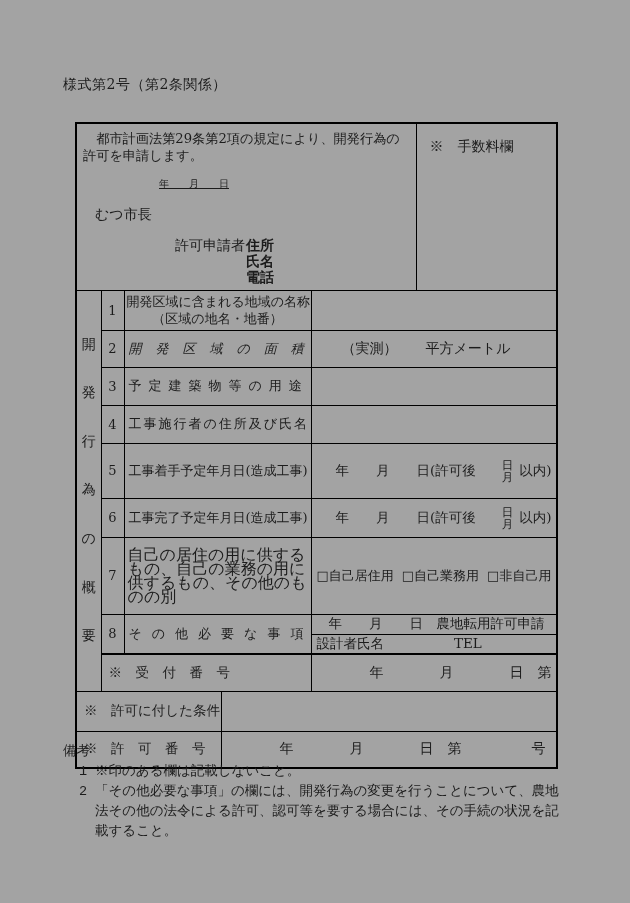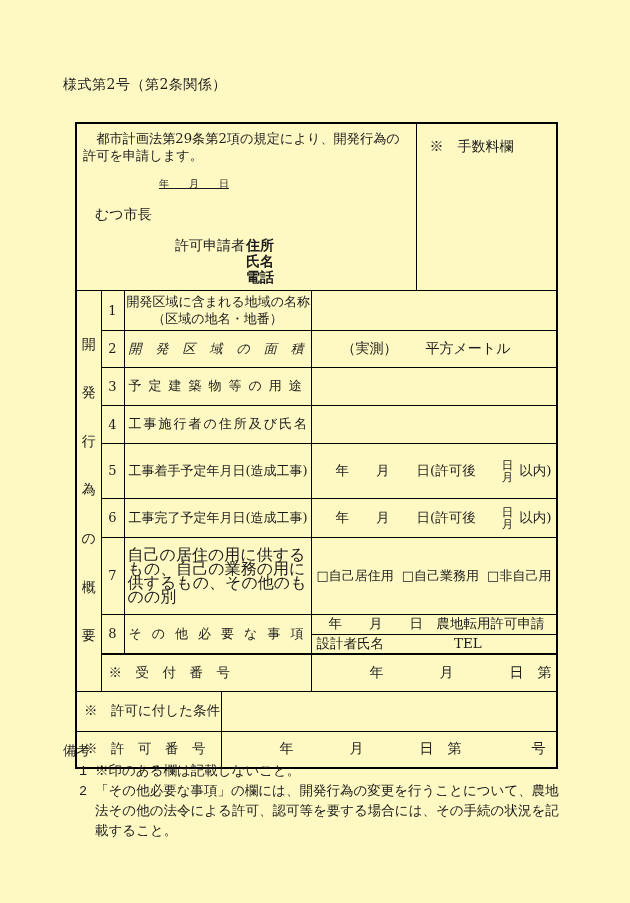--- a/index.html
+++ b/index.html
@@ -2,21 +2,21 @@
 <html><head>
 <meta charset="utf-8">
 <style>
   * { box-sizing: border-box; }
   html, body { margin: 0; padding: 0; }
   body {
     width: 630px; height: 903px; background: #ffffff;
     font-family: "DejaVu Serif", "Liberation Serif", serif;
     color: #1c1c1c;
   }
-  .page { position: relative; width: 630px; height: 903px; background: #fef9c3; overflow: hidden; }
+  .page { position: relative; width: 630px; height: 903px; background: #a3a3a3; overflow: hidden; }
 
   .form-no { position: absolute; left: 63px; top: 76px; font-size: 14px; letter-spacing: 0.5px; }
   .doc-title { position: absolute; left: 0; top: 97px; width: 630px; text-align: center;
                font-size: 14.5px; letter-spacing: 2px; }
 
   table.form-table { position: absolute; left: 75px; top: 122px; width: 481px;
                      border-collapse: collapse; table-layout: fixed;
                      border: 2px solid #000; }
   td { border: 1px solid #000; padding: 0; vertical-align: middle; font-size: 13px; overflow: hidden; }
 

